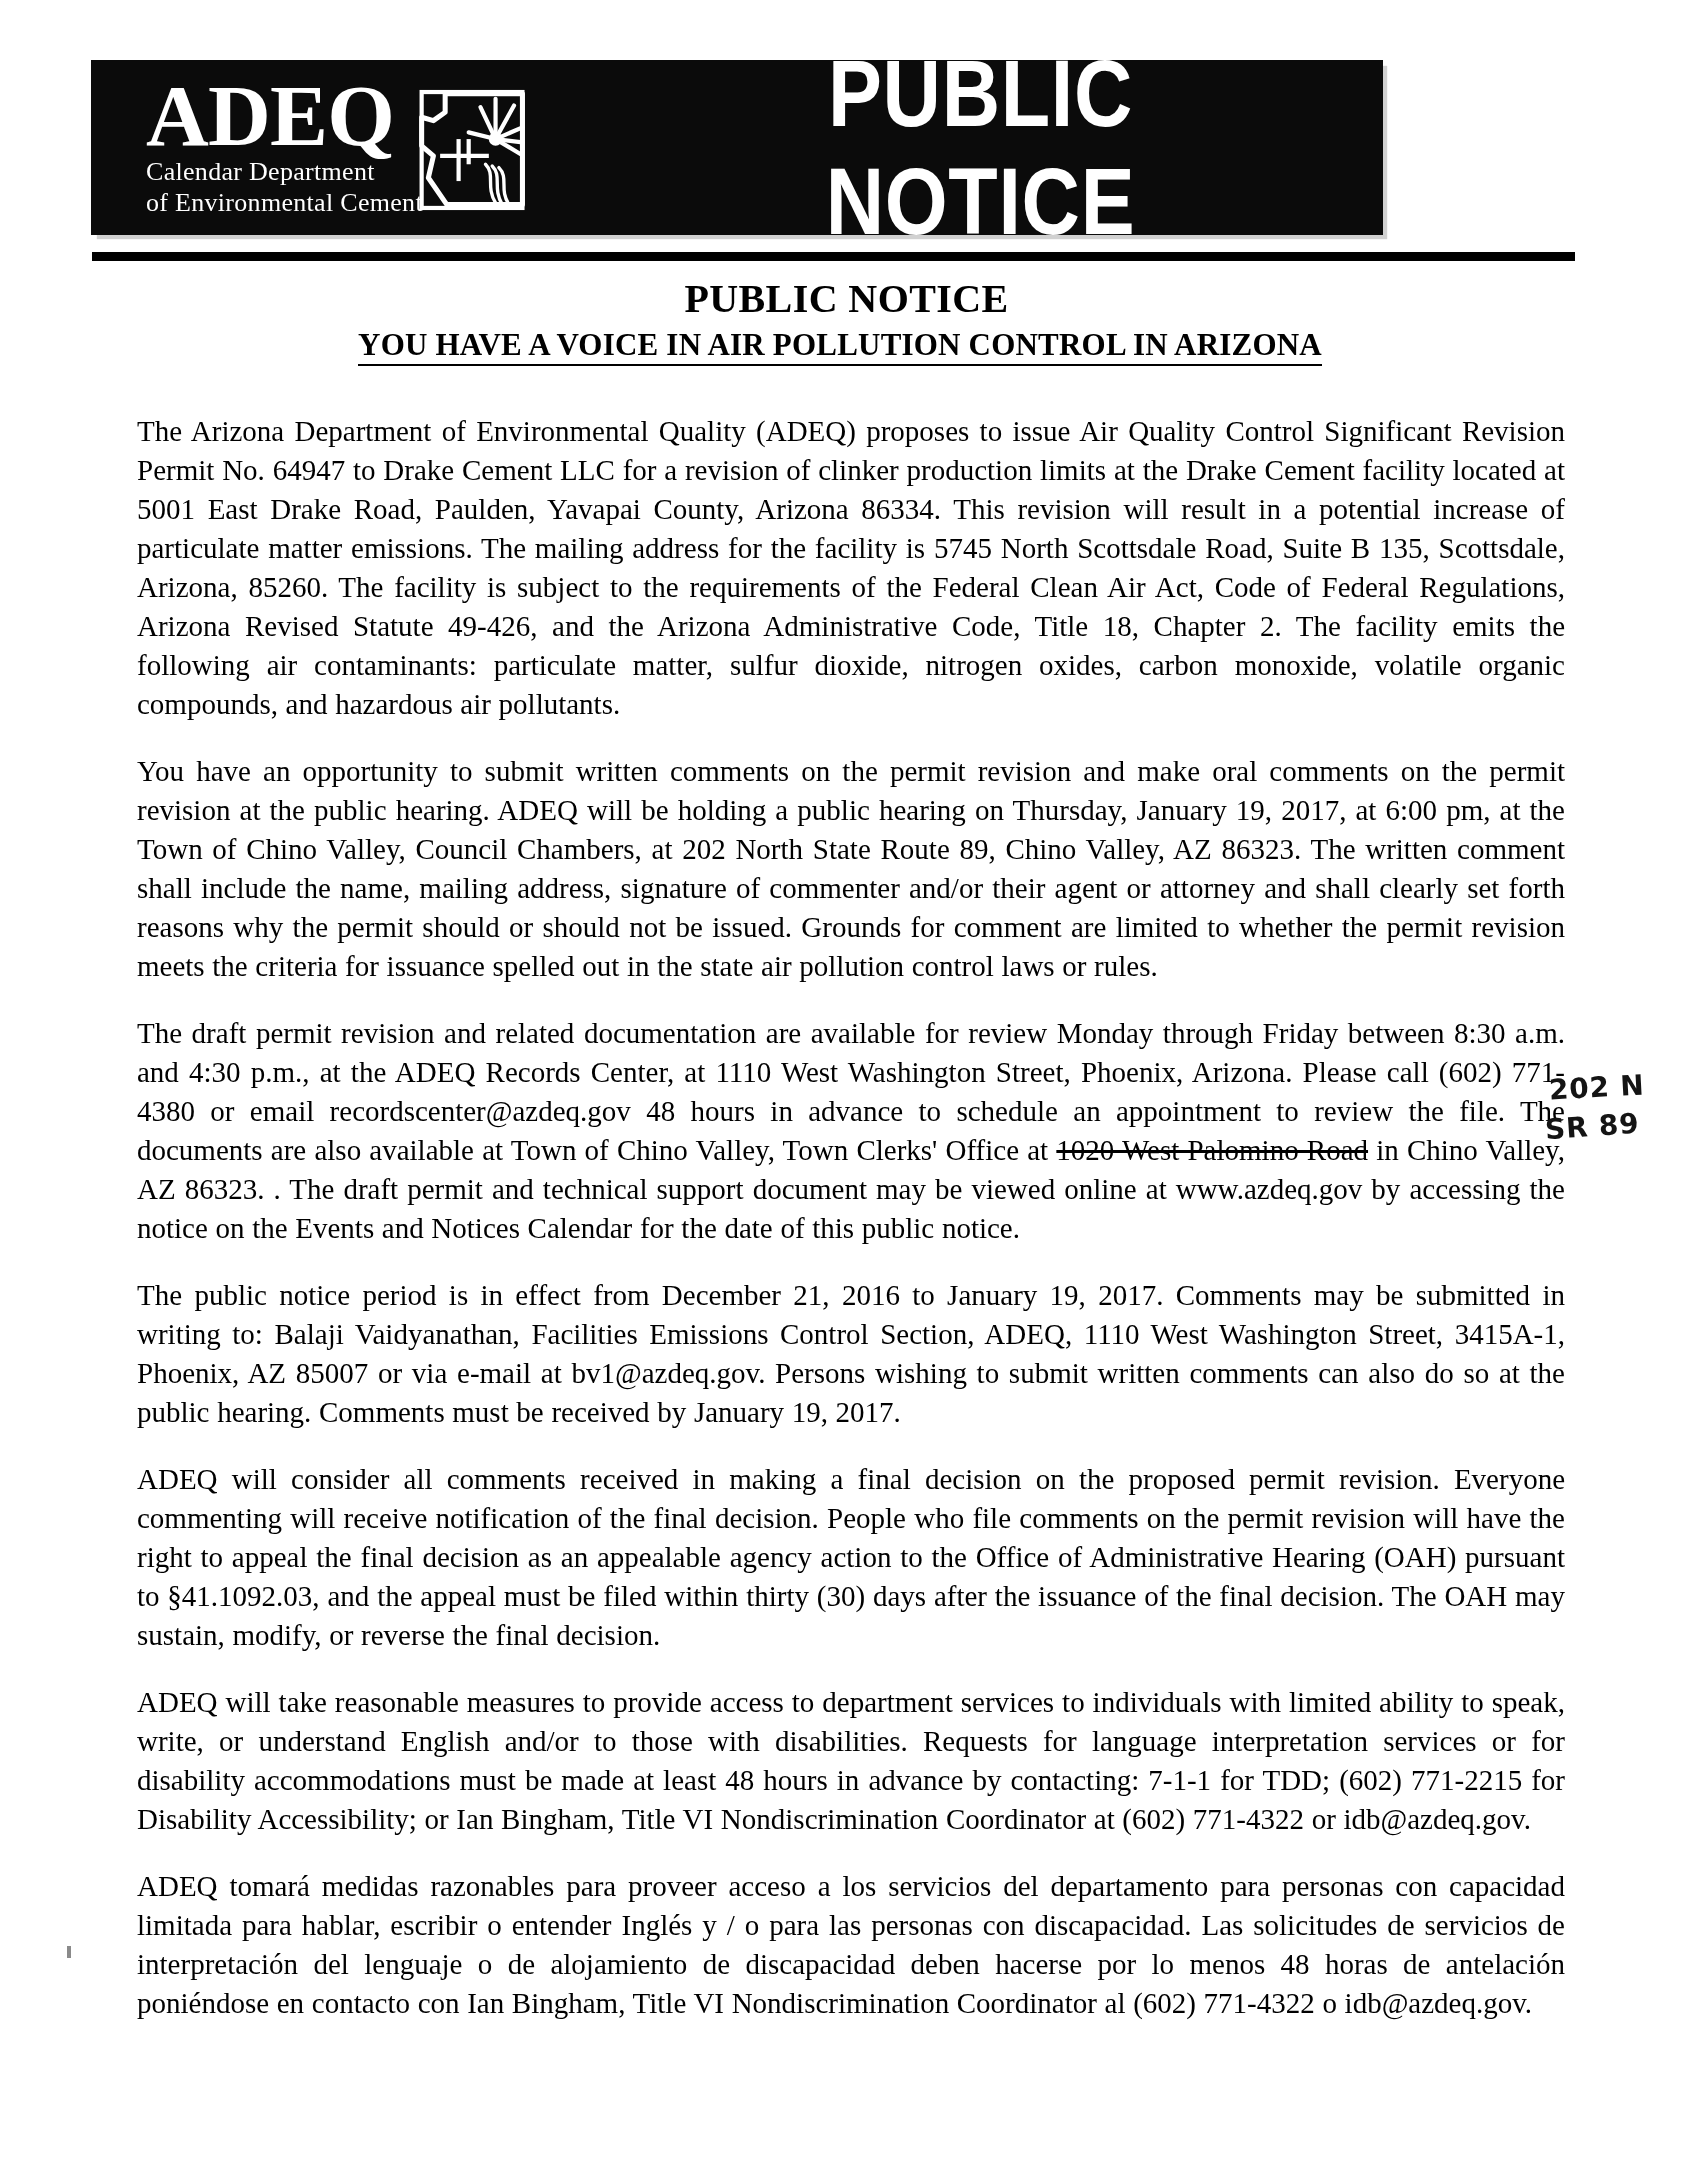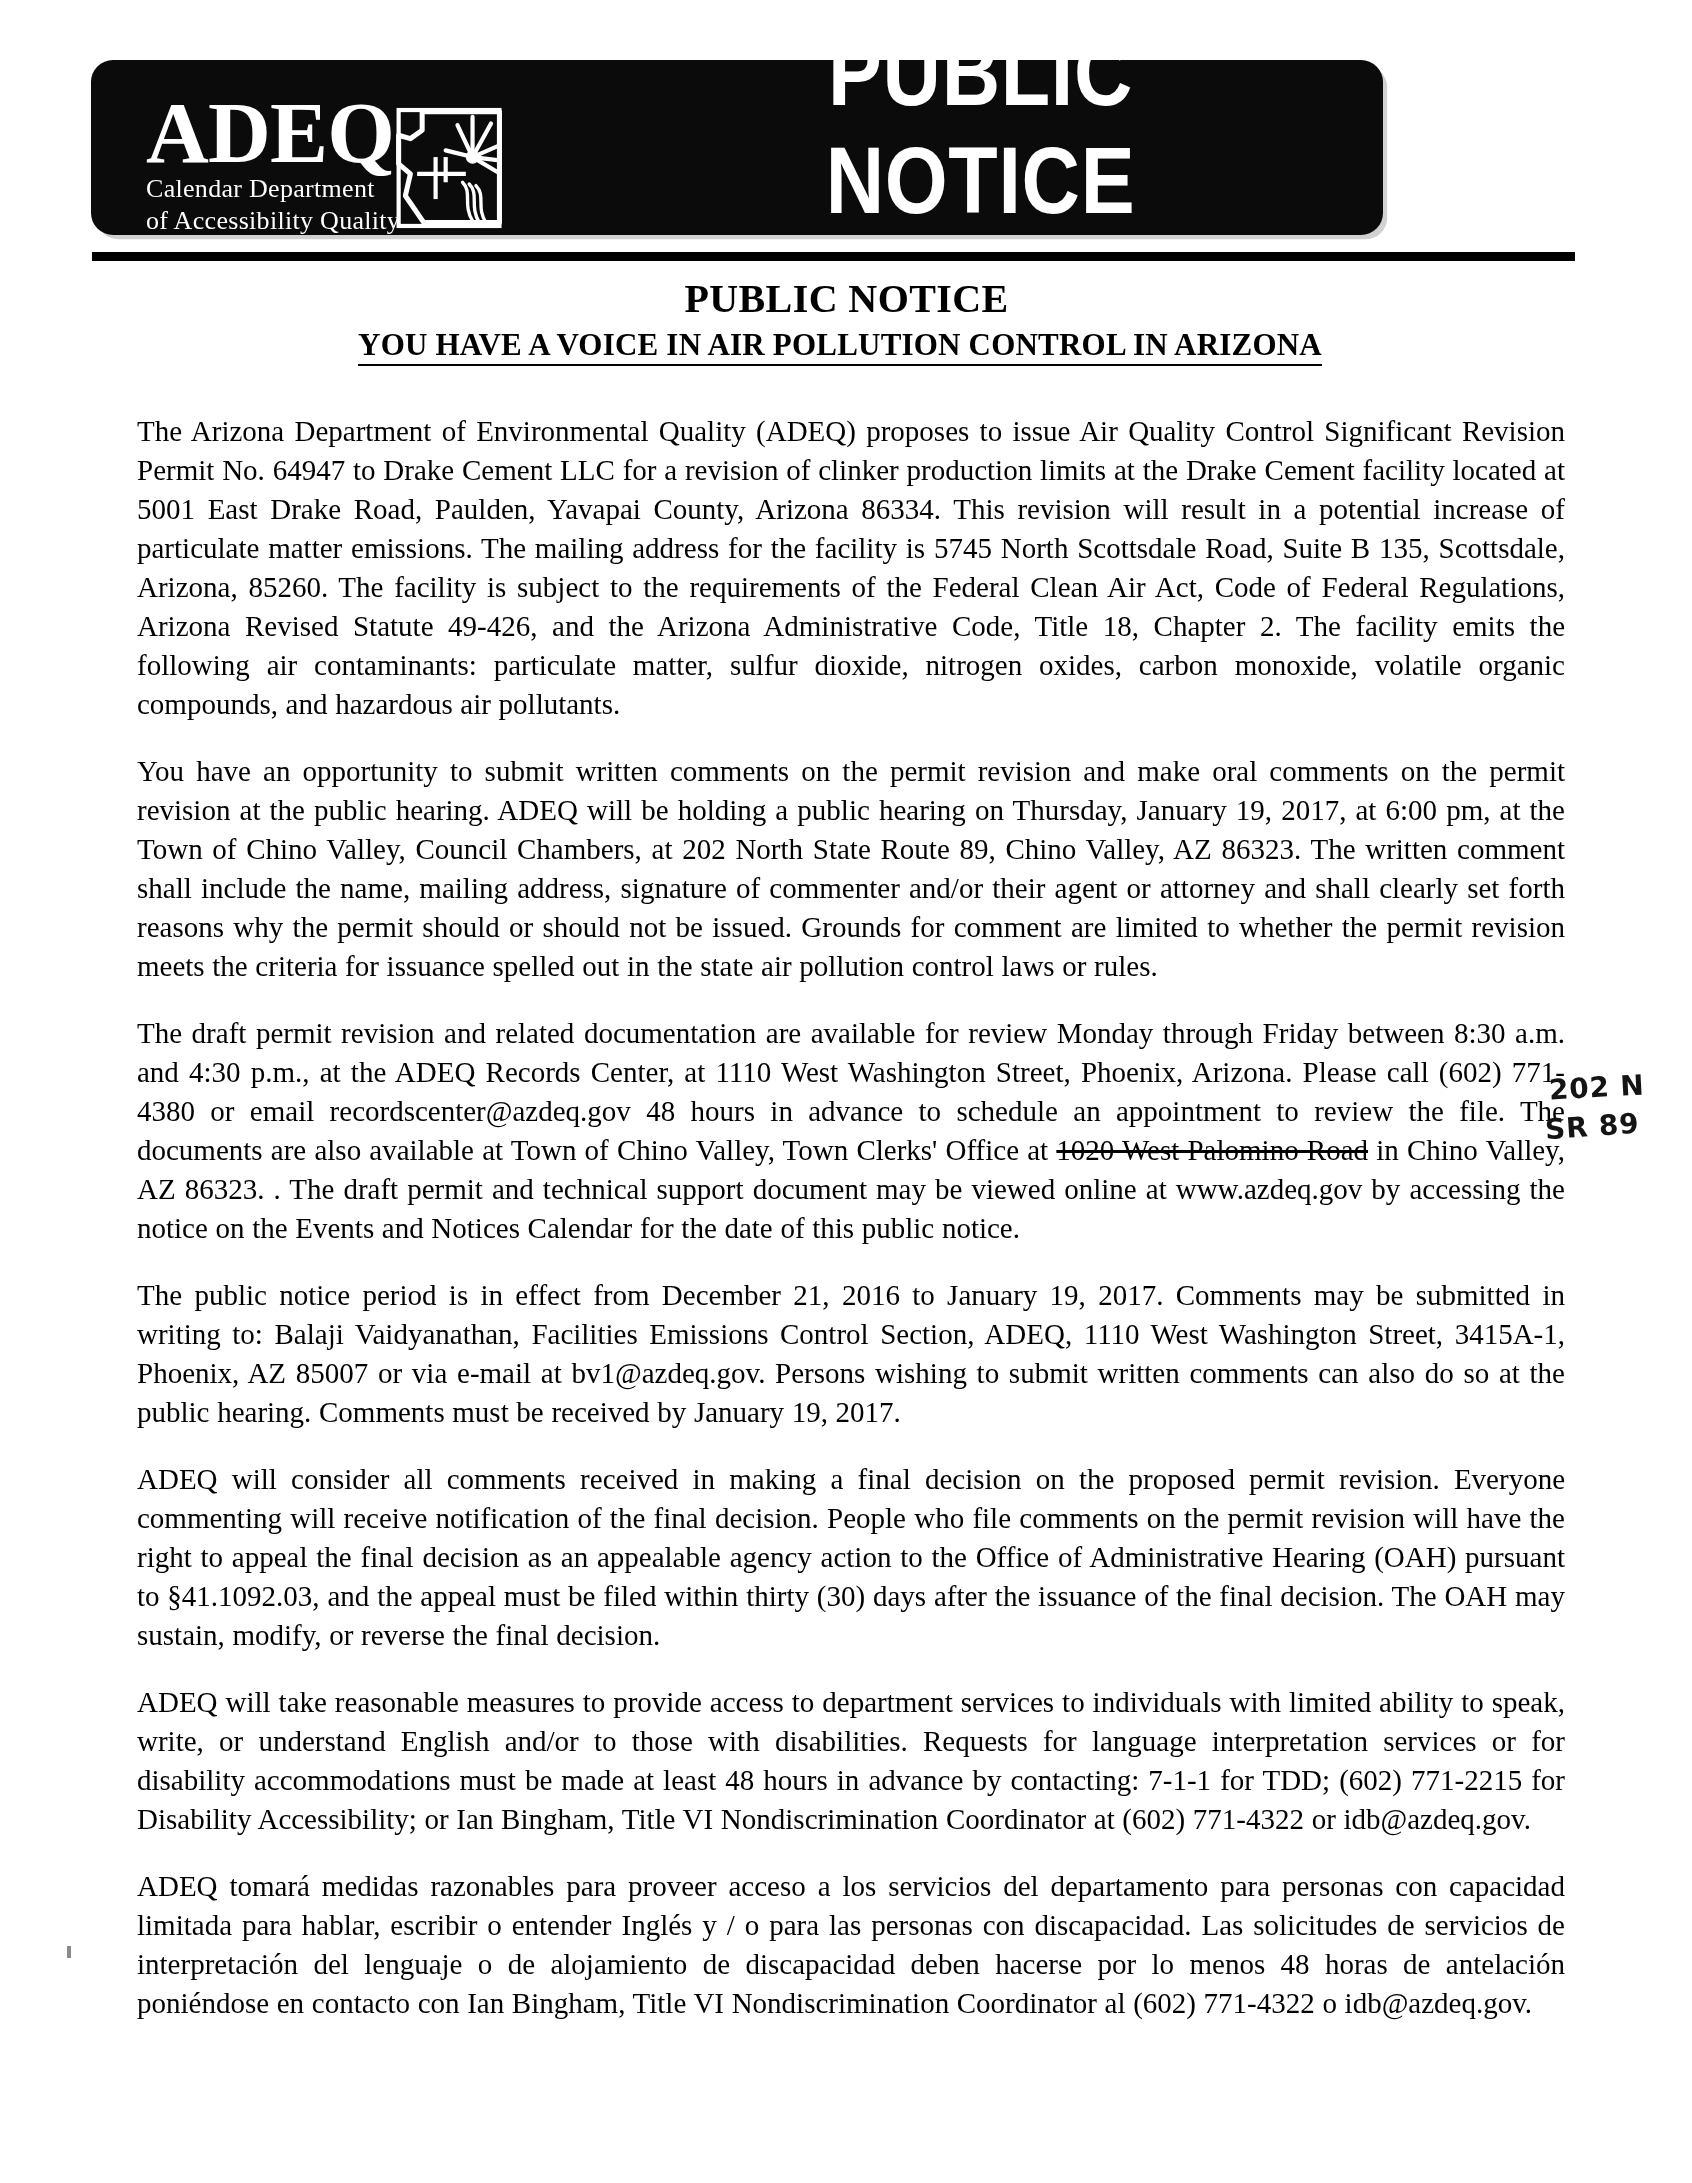--- a/index.html
+++ b/index.html
@@ -25,23 +25,22 @@
 
   
   .masthead {
     position: absolute;
     left: 91px;
     top: 60px;
     width: 1292px;
     height: 175px;
     background: #0b0b0b;
     display: flex;
-    align-items: flex-end;
+    align-items: center;
     box-shadow: 5px 5px 0 -0.8px rgba(0,0,0,0.18);
-    border-radius: 22px;
   }
   .logo-block {
     display: flex;
     align-items: center;
     padding-left: 55px;
     width: 521px;
     box-sizing: border-box;
   }
   .logo-text {
     color: #ffffff;
@@ -177,21 +176,21 @@
 </head>
 <body>
 
 <div class="page">
 
   <div class="masthead">
     <div class="logo-block">
       <div class="logo-text">
         <span class="logo-adeq">ADEQ</span>
         <span class="logo-sub">Calendar Department</span>
-        <span class="logo-sub">of Accessibility Quality</span>
+        <span class="logo-sub">of Environmental Cement</span>
       </div>
       <svg class="logo-mark" viewBox="0 0 140 150">
         <rect x="16" y="6" width="120" height="138" fill="none" stroke="#ffffff" stroke-width="5"></rect>
         <path d="M44 8 L44 30 L30 40 L16 36 L16 70 L30 82 L24 108 L46 140 L136 140 L136 8 Z" fill="none" stroke="#ffffff" stroke-width="6" stroke-linejoin="round"></path>
         <g stroke="#ffffff" stroke-width="5" stroke-linecap="round">
           <line x1="104" y1="62" x2="104" y2="14"></line>
           <line x1="104" y1="62" x2="86" y2="24"></line>
           <line x1="104" y1="62" x2="126" y2="22"></line>
           <line x1="104" y1="62" x2="136" y2="48"></line>
           <line x1="104" y1="62" x2="136" y2="66"></line>

